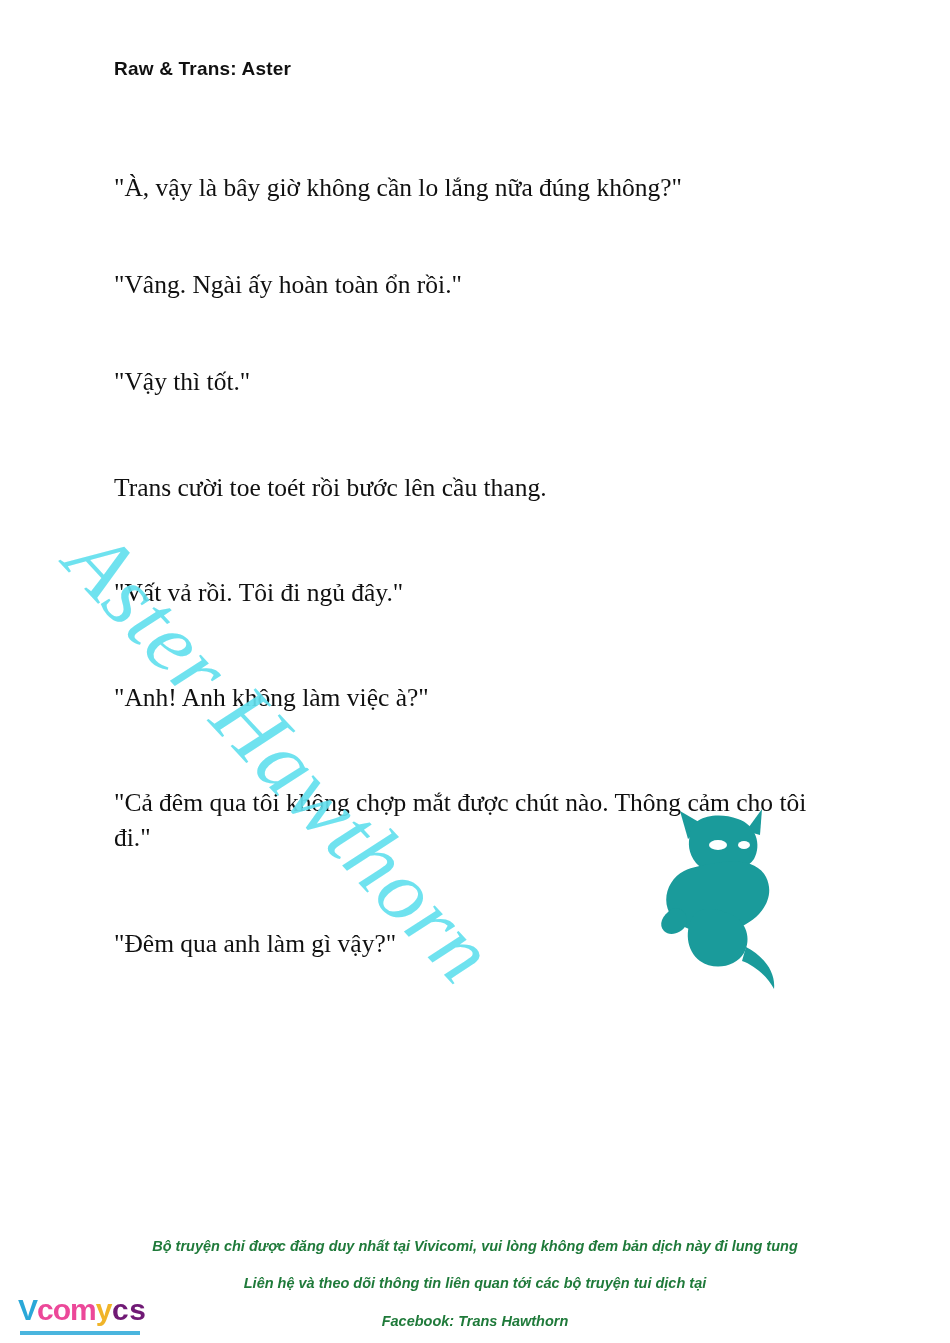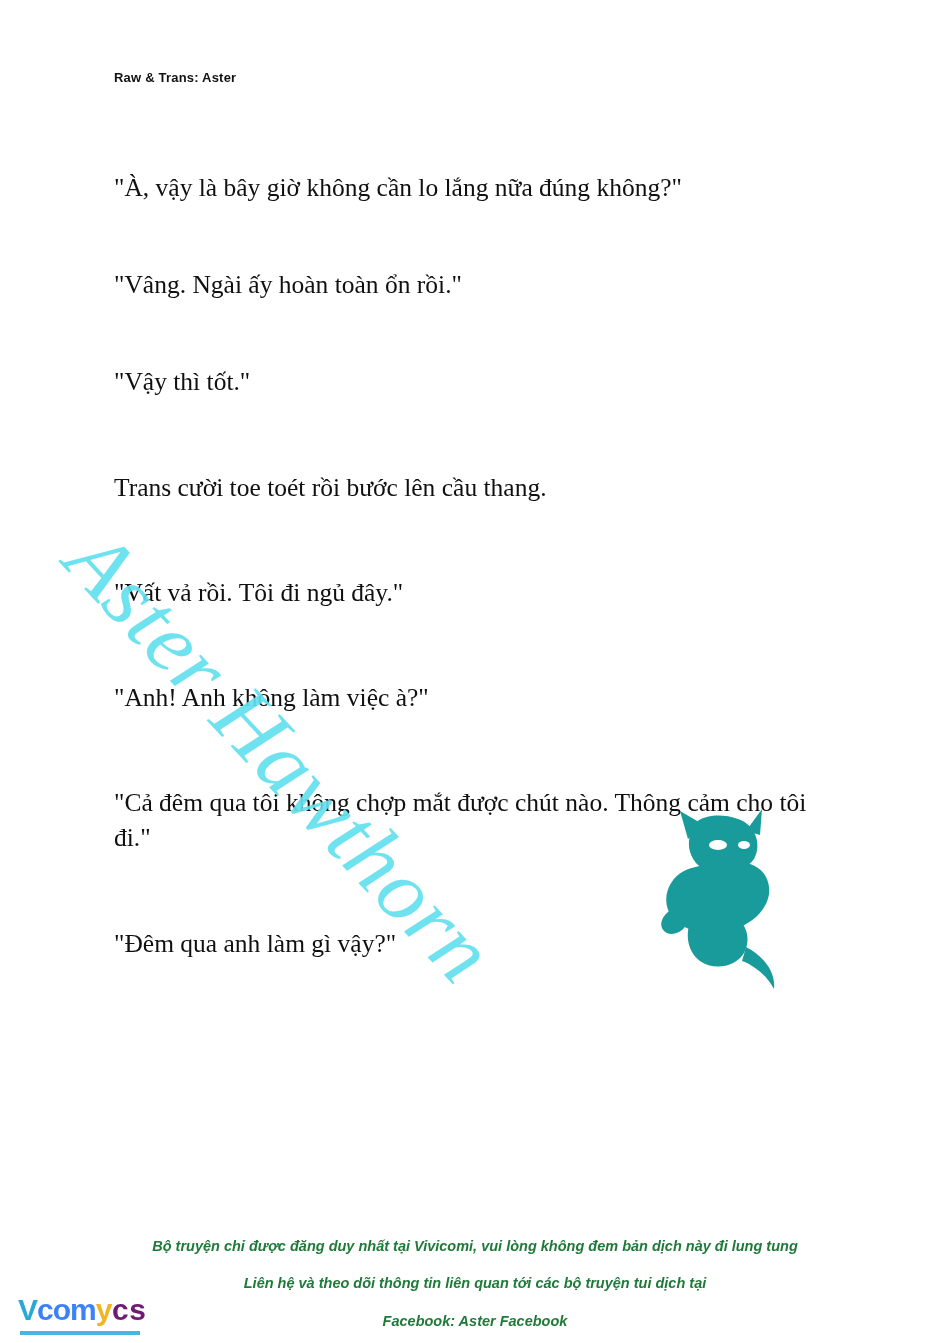--- a/index.html
+++ b/index.html
@@ -14,23 +14,23 @@
     font-family: "Liberation Serif", serif;
     color: #111111;
   }
   .page {
     position: relative;
     width: 950px; height: 1343px;
     background: #ffffff;
   }
   .credit-line {
     position: absolute;
-    top: 70px; left: 114px;
+    top: 58px; left: 114px;
     font-family: "Liberation Sans", sans-serif;
-    font-size: 13px;
+    font-size: 19px;
     font-weight: 600;
     color: #111111;
     letter-spacing: 0.2px;
   }
   .body-text {
     position: absolute;
     top: 170px;
     left: 114px;
     width: 720px;
   }
@@ -100,21 +100,21 @@
   }
   .logo-text {
     position: absolute;
     left: 0; top: 0;
     font-family: "Liberation Sans", sans-serif;
     font-weight: bold;
     font-size: 30px;
     letter-spacing: -1px;
   }
   .logo-v { color: #2aa8d8; }
-  .logo-com { color: #3b82f6; }
+  .logo-com { color: #ec4899; }
   .logo-y { color: #f0b429; }
   .logo-cs { color: #701a75; font-family: Liberation Mono, monospace; }
   .logo-underline {
     position: absolute;
     left: 2px; top: 38px;
     width: 120px; height: 4px;
     background: #2aa8d8;
     opacity: 0.85;
   }
 </style>
@@ -159,21 +159,21 @@
       <g fill="#ffffff">
         <ellipse cx="68" cy="40" rx="9" ry="5"></ellipse>
         <ellipse cx="94" cy="40" rx="6" ry="4"></ellipse>
       </g>
     </svg>
   </div>
 
   <div class="footer-note">
     <div>Bộ truyện chỉ được đăng duy nhất tại Vivicomi, vui lòng không đem bản dịch này đi lung tung</div>
     <div>Liên hệ và theo dõi thông tin liên quan tới các bộ truyện tui dịch tại</div>
-    <div>Facebook: Aster Facebook</div>
+    <div>Facebook: Trans Hawthorn</div>
   </div>
 
   <div class="logo">
     <div class="logo-text">
       <span class="logo-v">V</span><span class="logo-com">com</span><span class="logo-y">y</span><span class="logo-cs">cs</span>
     </div>
     <div class="logo-underline"></div>
   </div>
 
 </div>

